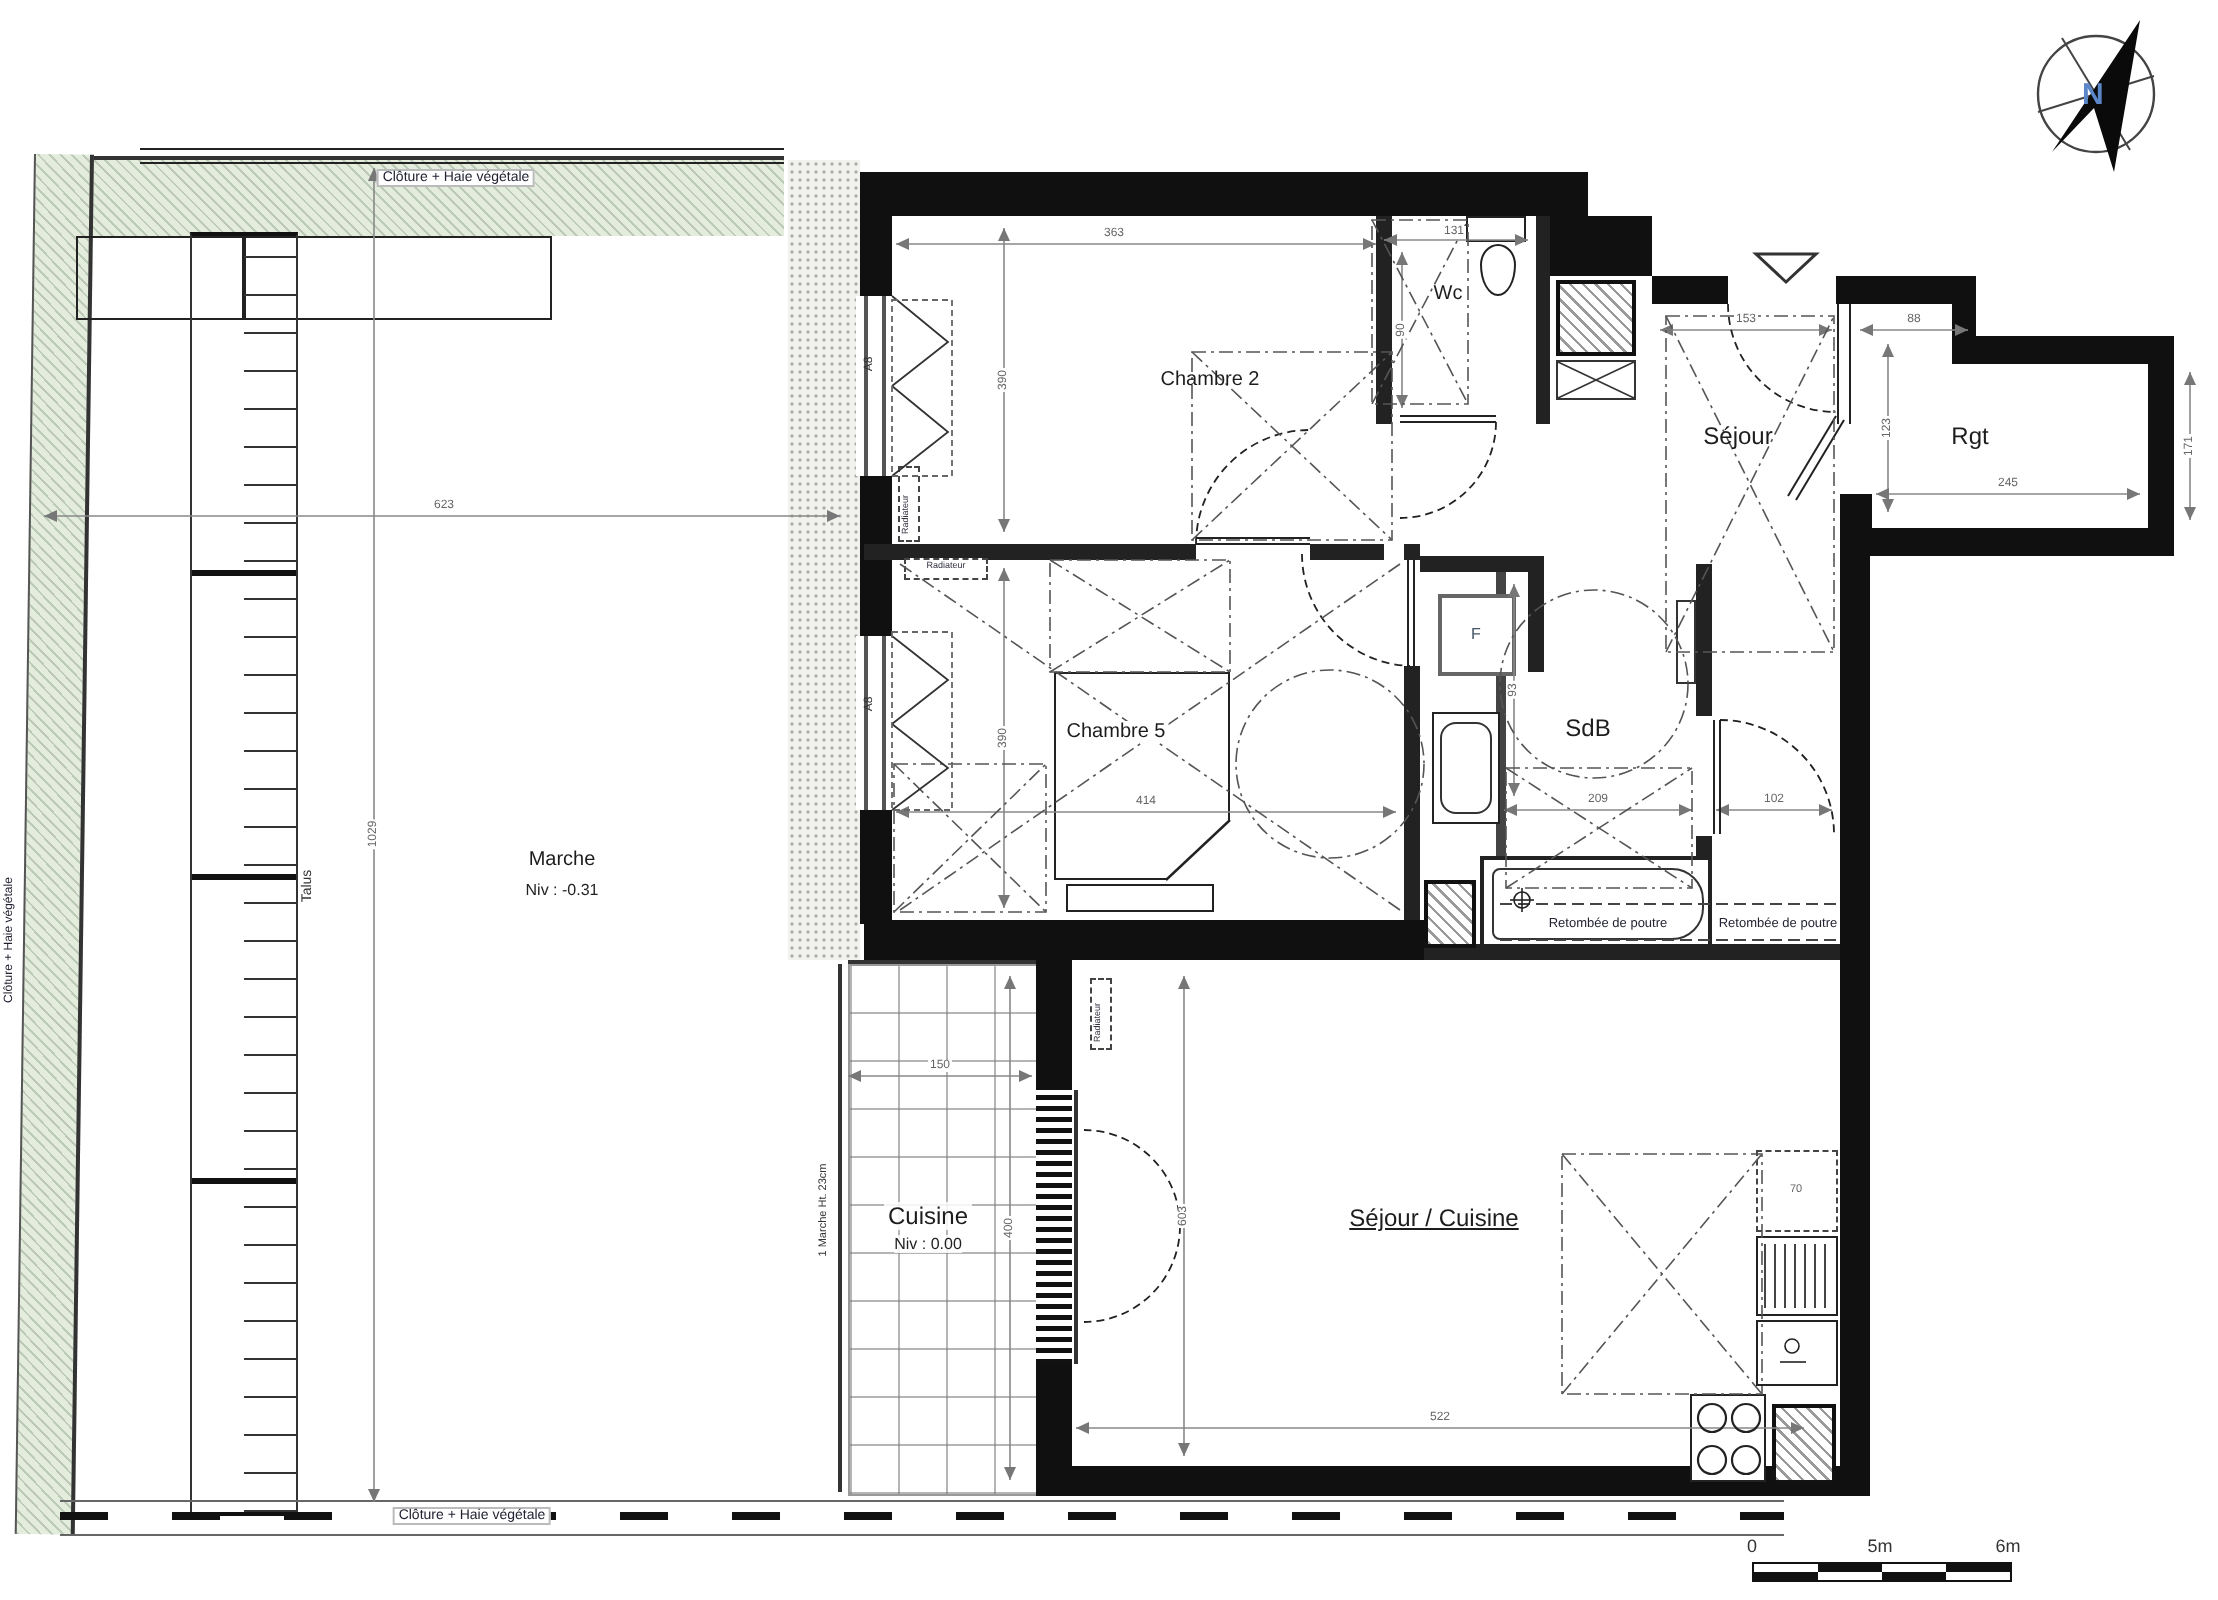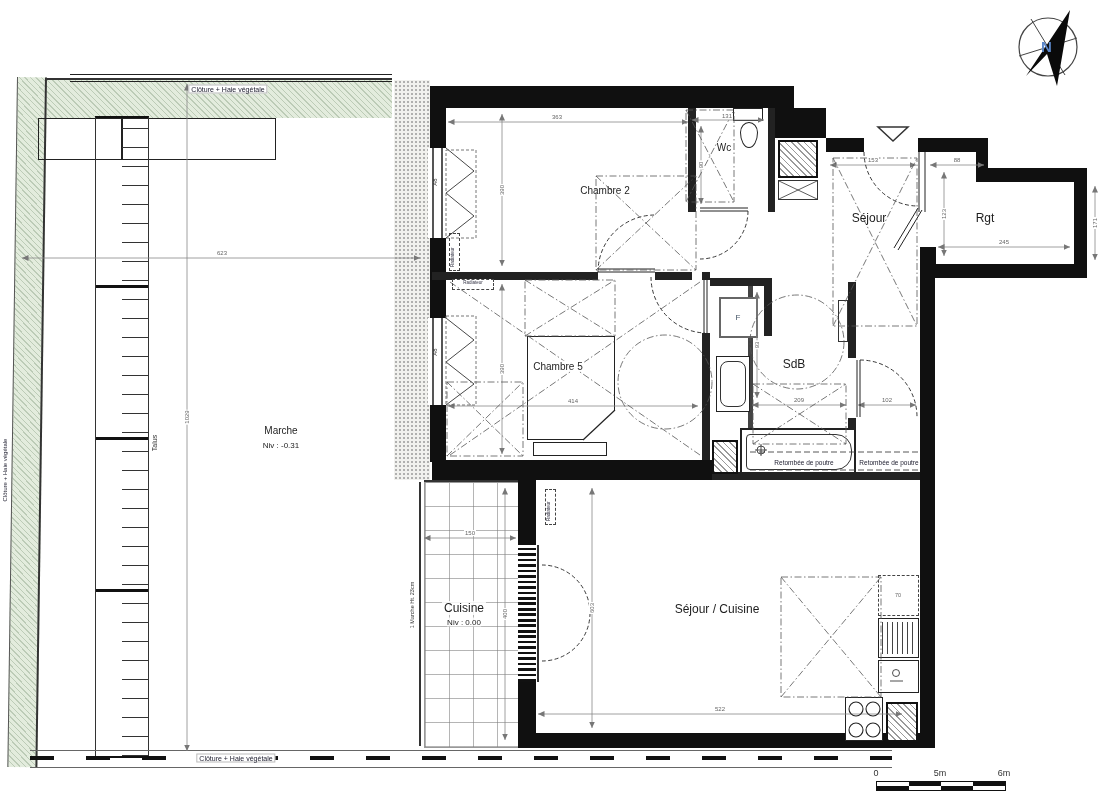--- a/index.html
+++ b/index.html
@@ -275,21 +275,21 @@
       <text x="1041" y="52" font-family="Liberation Sans, sans-serif" font-size="15" font-weight="bold" fill="#5b86c8">N</text>
     </g>
   </svg>
 
   <span class="lbl" style="left:559px;top:190px;margin-left:46px;">Chambre 2</span>
   <span class="lbl" style="left:724px;top:147px;">Wc</span>
   <span class="lbl big" style="left:869px;top:218px;">Séjour</span>
   <span class="lbl big" style="left:985px;top:218px;">Rgt</span>
   <span class="lbl" style="left:558px;top:366px;background:#fff;padding:0 2px;">Chambre 5</span>
   <span class="lbl big" style="left:794px;top:364px;background:#fff;padding:0 2px;">SdB</span>
-  <span class="lbl big" style="left:717px;top:609px;">Séjour / Cuisine</span>
+  <span class="lbl big" style="left:717px;top:609px;text-decoration:underline;">Séjour / Cuisine</span>
 
   <span class="lbl" style="left:281px;top:430px;">Marche</span>
   <span class="sub" style="left:281px;top:445px;">Niv : -0.31</span>
   <span class="lbl big" style="left:464px;top:608px;background:rgba(255,255,255,.85);padding:0 2px;">Cuisine</span>
   <span class="sub" style="left:464px;top:622px;background:rgba(255,255,255,.85);">Niv : 0.00</span>
 
   <span class="fencelbl" style="left:228px;top:89px;">Clôture + Haie végétale</span>
   <span class="fencelbl" style="left:236px;top:758px;">Clôture + Haie végétale</span>
   <span class="vtext" style="left:5px;top:470px;font-size:6px;color:#223;">Clôture + Haie végétale</span>
 

